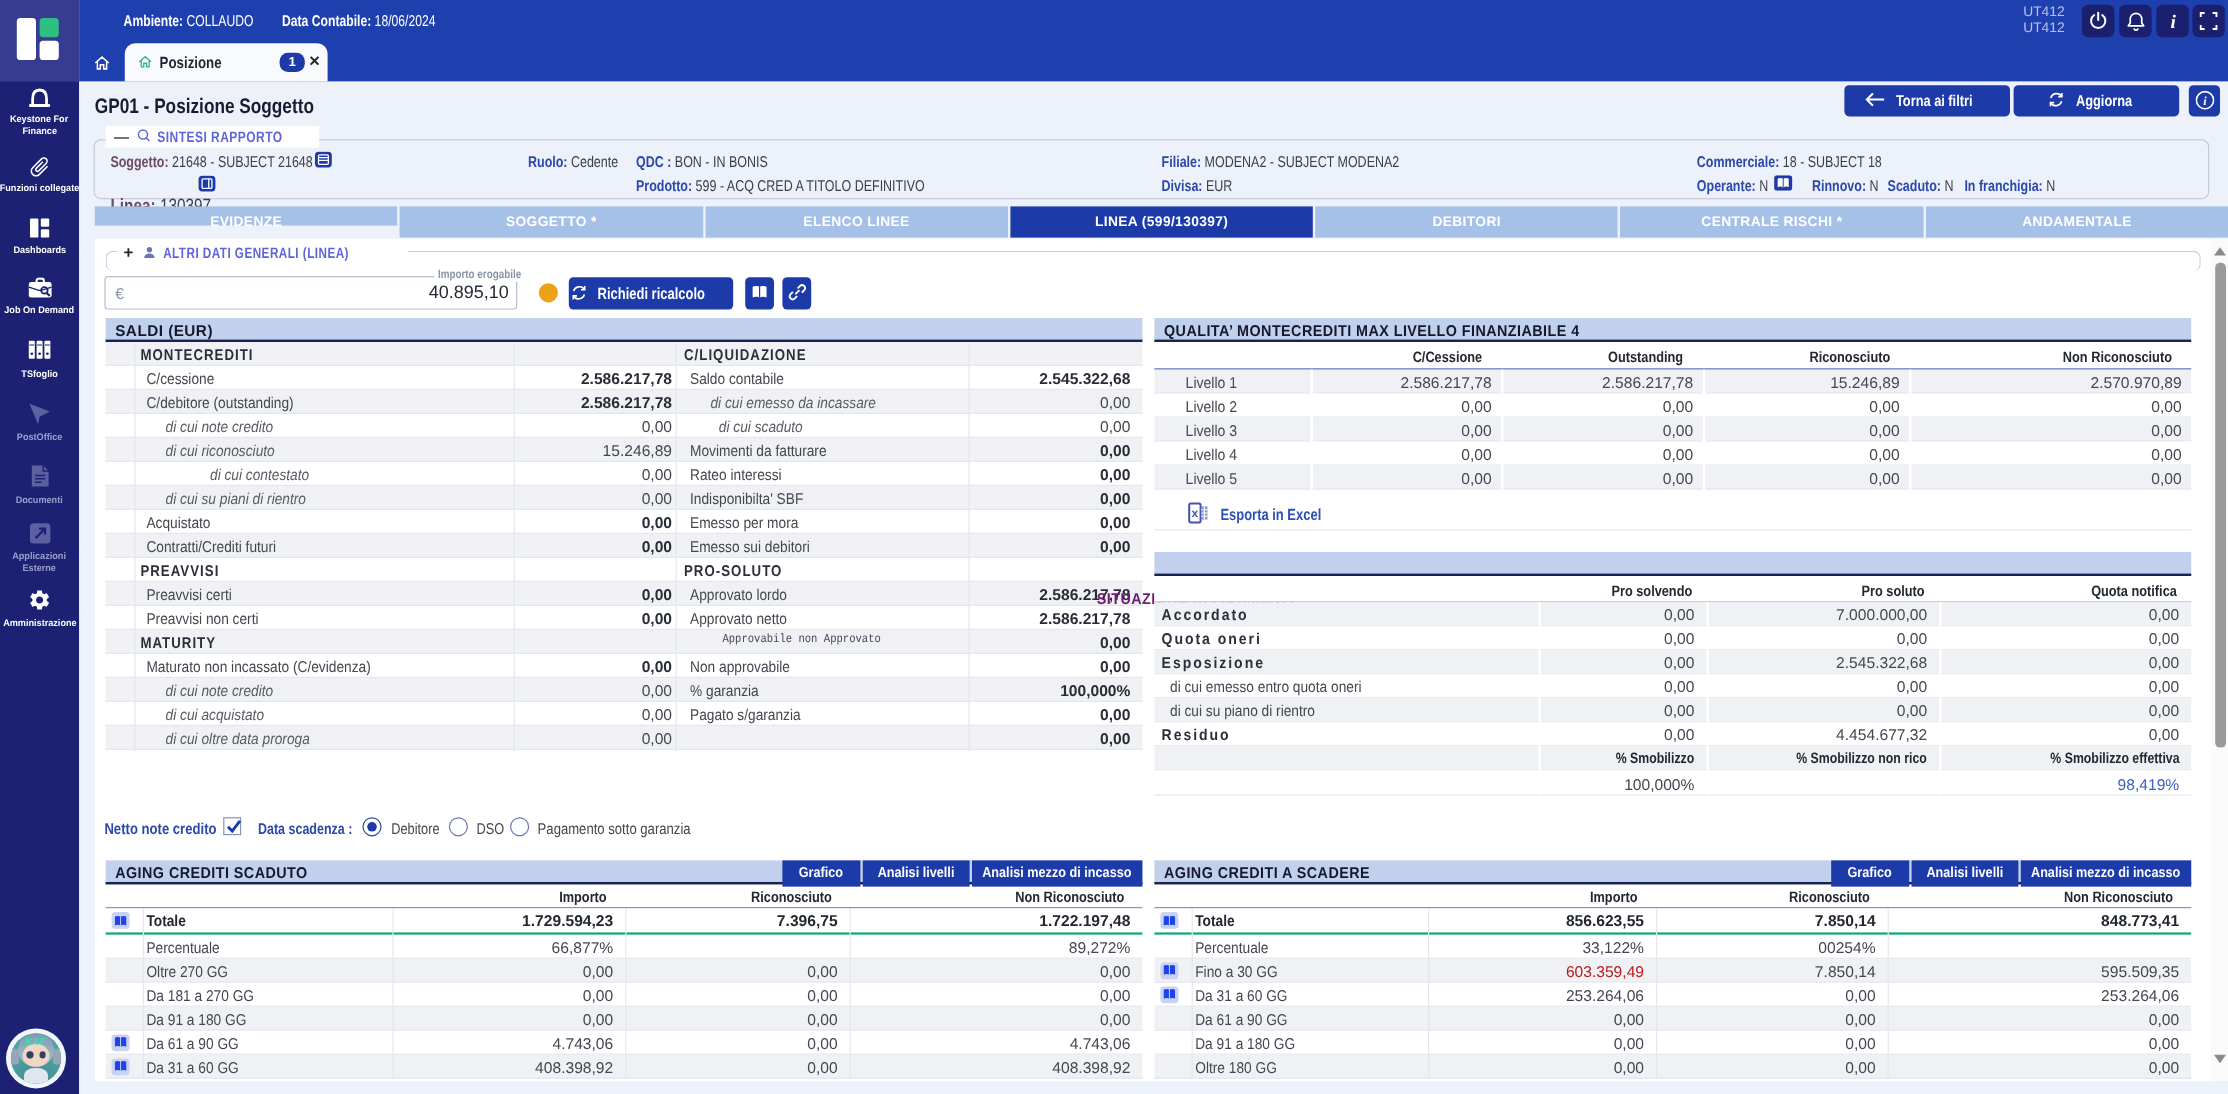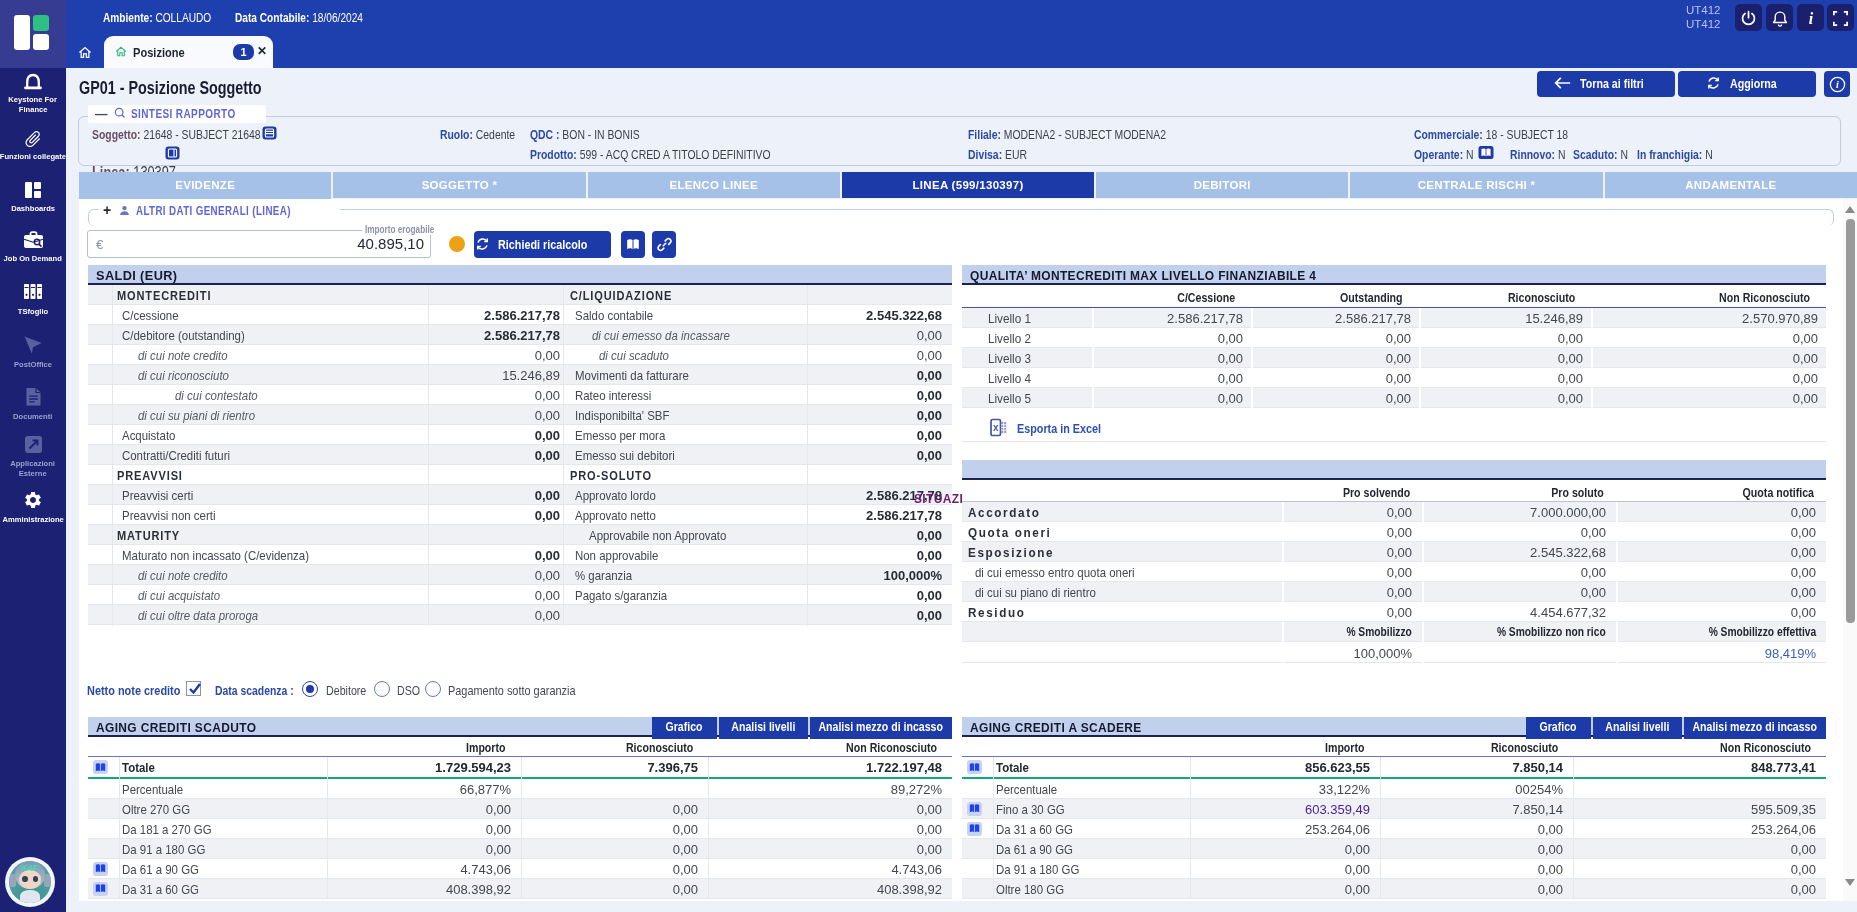--- a/index.html
+++ b/index.html
@@ -158,21 +158,21 @@
 <div class="ab nowrap" style="left:1414px;top:127px;font-size:13px;color:#3a3f4a;"><span style="display:inline-block;white-space:nowrap;transform:scaleX(0.8);transform-origin:0 50%;"><span class="b" style="color:#2b49a8">Commerciale:</span> 18 - SUBJECT 18</span></div>
 <div class="ab nowrap" style="left:1414px;top:147px;font-size:13px;color:#3a3f4a;"><span style="display:inline-block;white-space:nowrap;transform:scaleX(0.8);transform-origin:0 50%;"><span class="b" style="color:#2b49a8">Operante:</span> N</span></div>
 <div class="ab" style="left:1478px;top:146px;line-height:0;"><svg width="16" height="13" viewBox="0 0 16 13">
       <rect x="0.5" y="0" width="15" height="13" rx="2.5" fill="#1c3aa8"></rect>
       <path d="M8 3.2 C6.8 2.2 4.6 2.2 3.4 3 V10 C4.6 9.2 6.8 9.2 8 10.2 C9.2 9.2 11.4 9.2 12.6 10 V3 C11.4 2.2 9.2 2.2 8 3.2 z" fill="#fff"></path>
       <path d="M8 3.2 V10.2" stroke="#1c3aa8" stroke-width="0.8"></path>
     </svg></div>
 <div class="ab nowrap" style="left:1510px;top:147px;font-size:13px;color:#3a3f4a;"><span style="display:inline-block;white-space:nowrap;transform:scaleX(0.8);transform-origin:0 50%;"><span class="b" style="color:#2b49a8">Rinnovo:</span> N</span></div>
 <div class="ab nowrap" style="left:1573px;top:147px;font-size:13px;color:#3a3f4a;"><span style="display:inline-block;white-space:nowrap;transform:scaleX(0.8);transform-origin:0 50%;"><span class="b" style="color:#2b49a8">Scaduto:</span> N</span></div>
 <div class="ab nowrap" style="left:1637px;top:147px;font-size:13px;color:#3a3f4a;"><span style="display:inline-block;white-space:nowrap;transform:scaleX(0.8);transform-origin:0 50%;"><span class="b" style="color:#2b49a8">In franchigia:</span> N</span></div>
-<div class="ab nowrap" style="left:79.0px;top:172px;width:252.3px;height:27px;background:#a6c1e7;color:#fff;font-size:11.5px;font-weight:bold;text-align:center;line-height:26px;letter-spacing:0.3px;">EVIDENZE</div>
+<div class="ab nowrap" style="left:79.0px;top:172px;width:252.3px;height:16px;background:#a6c1e7;color:#fff;font-size:11.5px;font-weight:bold;text-align:center;line-height:26px;letter-spacing:0.3px;">EVIDENZE</div>
 <div class="ab nowrap" style="left:333.3px;top:172px;width:252.3px;height:26px;background:#a6c1e7;color:#fff;font-size:11.5px;font-weight:bold;text-align:center;line-height:26px;letter-spacing:0.3px;">SOGGETTO *</div>
 <div class="ab nowrap" style="left:587.6px;top:172px;width:252.3px;height:26px;background:#a6c1e7;color:#fff;font-size:11.5px;font-weight:bold;text-align:center;line-height:26px;letter-spacing:0.3px;">ELENCO LINEE</div>
 <div class="ab nowrap" style="left:841.9px;top:172px;width:252.3px;height:26px;background:#1c3aa8;color:#fff;font-size:11.5px;font-weight:bold;text-align:center;line-height:26px;letter-spacing:0.3px;">LINEA (599/130397)</div>
 <div class="ab nowrap" style="left:1096.1px;top:172px;width:252.3px;height:26px;background:#a6c1e7;color:#fff;font-size:11.5px;font-weight:bold;text-align:center;line-height:26px;letter-spacing:0.3px;">DEBITORI</div>
 <div class="ab nowrap" style="left:1350.4px;top:172px;width:252.3px;height:26px;background:#a6c1e7;color:#fff;font-size:11.5px;font-weight:bold;text-align:center;line-height:26px;letter-spacing:0.3px;">CENTRALE RISCHI *</div>
 <div class="ab nowrap" style="left:1604.7px;top:172px;width:252.3px;height:26px;background:#a6c1e7;color:#fff;font-size:11.5px;font-weight:bold;text-align:center;line-height:26px;letter-spacing:0.3px;">ANDAMENTALE</div>
 <div class="ab" style="left:79px;top:199px;width:1764px;height:702px;background:#fff;"></div>
 <div class="ab" style="left:1843px;top:199px;width:14px;height:702px;background:#fafafa;"></div>
 <div class="ab" style="left:1845px;top:206px;width:0;height:0;border-left:5px solid transparent;border-right:5px solid transparent;border-bottom:7px solid #8a8a8a;"></div>
 <div class="ab" style="left:1845px;top:879px;width:0;height:0;border-left:5px solid transparent;border-right:5px solid transparent;border-top:7px solid #8a8a8a;"></div>
@@ -257,21 +257,21 @@
 <div class="ab r nowrap" style="left:430px;top:488px;width:130px;font-size:13px;"><span class="b" style="color:#282c34;">0,00</span></div>
 <div class="ab nowrap" style="left:575px;top:488px;font-size:13px;"><span style="color:#43474f;"><span style="display:inline-block;white-space:nowrap;transform:scaleX(0.88);transform-origin:0 50%;">Approvato lordo</span></span></div>
 <div class="ab r nowrap" style="left:800px;top:488px;width:142px;font-size:13px;"><span class="b" style="color:#282c34;">2.586.217,78</span></div>
 <div class="ab" style="left:88px;top:505px;width:864px;height:20px;background:#fff;border-bottom:1px solid #e4e7ec;"></div>
 <div class="ab nowrap" style="left:122px;top:508px;font-size:13px;"><span style="color:#43474f;"><span style="display:inline-block;white-space:nowrap;transform:scaleX(0.88);transform-origin:0 50%;">Preavvisi non certi</span></span></div>
 <div class="ab r nowrap" style="left:430px;top:508px;width:130px;font-size:13px;"><span class="b" style="color:#282c34;">0,00</span></div>
 <div class="ab nowrap" style="left:575px;top:508px;font-size:13px;"><span style="color:#43474f;"><span style="display:inline-block;white-space:nowrap;transform:scaleX(0.88);transform-origin:0 50%;">Approvato netto</span></span></div>
 <div class="ab r nowrap" style="left:800px;top:508px;width:142px;font-size:13px;"><span class="b" style="color:#282c34;">2.586.217,78</span></div>
 <div class="ab" style="left:88px;top:525px;width:864px;height:20px;background:#eff1f5;border-bottom:1px solid #e4e7ec;"></div>
 <div class="ab nowrap" style="left:117px;top:528px;font-size:13px;"><span class="b" style="color:#2b2f38;letter-spacing:1px;"><span style="display:inline-block;white-space:nowrap;transform:scaleX(0.85);transform-origin:0 50%;">MATURITY</span></span></div>
-<div class="ab nowrap" style="left:589px;top:528px;font-size:13px;"><span style="color:#43474f;"><span style="display:inline-block;white-space:nowrap;transform:scaleX(0.88);transform-origin:0 50%;">Approvabile non Approvato</span></span></div>
+<div class="ab nowrap" style="left:602px;top:528px;font-size:10px;font-family:Liberation Mono, monospace;"><span style="color:#43474f;"><span style="display:inline-block;white-space:nowrap;transform:scaleX(0.88);transform-origin:0 50%;">Approvabile non Approvato</span></span></div>
 <div class="ab r nowrap" style="left:800px;top:528px;width:142px;font-size:13px;"><span class="b" style="color:#282c34;">0,00</span></div>
 <div class="ab" style="left:88px;top:545px;width:864px;height:20px;background:#fff;border-bottom:1px solid #e4e7ec;"></div>
 <div class="ab nowrap" style="left:122px;top:548px;font-size:13px;"><span style="color:#43474f;"><span style="display:inline-block;white-space:nowrap;transform:scaleX(0.88);transform-origin:0 50%;">Maturato non incassato (C/evidenza)</span></span></div>
 <div class="ab r nowrap" style="left:430px;top:548px;width:130px;font-size:13px;"><span class="b" style="color:#282c34;">0,00</span></div>
 <div class="ab nowrap" style="left:575px;top:548px;font-size:13px;"><span style="color:#43474f;"><span style="display:inline-block;white-space:nowrap;transform:scaleX(0.88);transform-origin:0 50%;">Non approvabile</span></span></div>
 <div class="ab r nowrap" style="left:800px;top:548px;width:142px;font-size:13px;"><span class="b" style="color:#282c34;">0,00</span></div>
 <div class="ab" style="left:88px;top:565px;width:864px;height:20px;background:#eff1f5;border-bottom:1px solid #e4e7ec;"></div>
 <div class="ab nowrap" style="left:138px;top:568px;font-size:13px;"><span class="i" style="color:#565b64;"><span style="display:inline-block;white-space:nowrap;transform:scaleX(0.88);transform-origin:0 50%;">di cui note credito</span></span></div>
 <div class="ab r nowrap" style="left:430px;top:568px;width:130px;font-size:13px;"><span style="color:#43474f;">0,00</span></div>
 <div class="ab nowrap" style="left:575px;top:568px;font-size:13px;"><span style="color:#43474f;"><span style="display:inline-block;white-space:nowrap;transform:scaleX(0.88);transform-origin:0 50%;">% garanzia</span></span></div>
@@ -492,21 +492,21 @@
 <div class="ab r nowrap" style="left:1380px;top:782px;width:183px;font-size:13px;color:#43474f;">00254%</div>
 <div class="ab" style="left:962px;top:799px;width:864px;height:20px;background:#eff1f5;border-bottom:1px solid #e4e7ec;">
     <span style="position:absolute;left:5px;top:50%;margin-top:-7px;width:15px;height:14px;background:#c9d2f0;border-radius:3px;">
       <svg width="13" height="11" viewBox="0 0 16 13" style="position:absolute;left:1px;top:1.5px;">
         <path d="M8 2.2 C6.6 1 3.8 1 2.2 2 V11 C3.8 10 6.6 10 8 11.2 C9.4 10 12.2 10 13.8 11 V2 C12.2 1 9.4 1 8 2.2 z" fill="#1d44e8"></path>
         <path d="M8 2.2 V11.2" stroke="#c9d2f0" stroke-width="1"></path>
       </svg>
     </span>
   </div>
 <div class="ab nowrap" style="left:996px;top:802px;font-size:13px;color:#43474f;"><span style="display:inline-block;white-space:nowrap;transform:scaleX(0.88);transform-origin:0 50%;">Fino a 30 GG</span></div>
-<div class="ab r nowrap" style="left:1190px;top:802px;width:180px;font-size:13px;color:#4c1d95;">603.359,49</div>
+<div class="ab r nowrap" style="left:1190px;top:802px;width:180px;font-size:13px;color:#b91c1c;">603.359,49</div>
 <div class="ab r nowrap" style="left:1380px;top:802px;width:183px;font-size:13px;color:#43474f;">7.850,14</div>
 <div class="ab r nowrap" style="left:1573px;top:802px;width:243px;font-size:13px;color:#43474f;">595.509,35</div>
 <div class="ab" style="left:962px;top:819px;width:864px;height:20px;background:#fff;border-bottom:1px solid #e4e7ec;">
     <span style="position:absolute;left:5px;top:50%;margin-top:-7px;width:15px;height:14px;background:#c9d2f0;border-radius:3px;">
       <svg width="13" height="11" viewBox="0 0 16 13" style="position:absolute;left:1px;top:1.5px;">
         <path d="M8 2.2 C6.6 1 3.8 1 2.2 2 V11 C3.8 10 6.6 10 8 11.2 C9.4 10 12.2 10 13.8 11 V2 C12.2 1 9.4 1 8 2.2 z" fill="#1d44e8"></path>
         <path d="M8 2.2 V11.2" stroke="#c9d2f0" stroke-width="1"></path>
       </svg>
     </span>
   </div>

